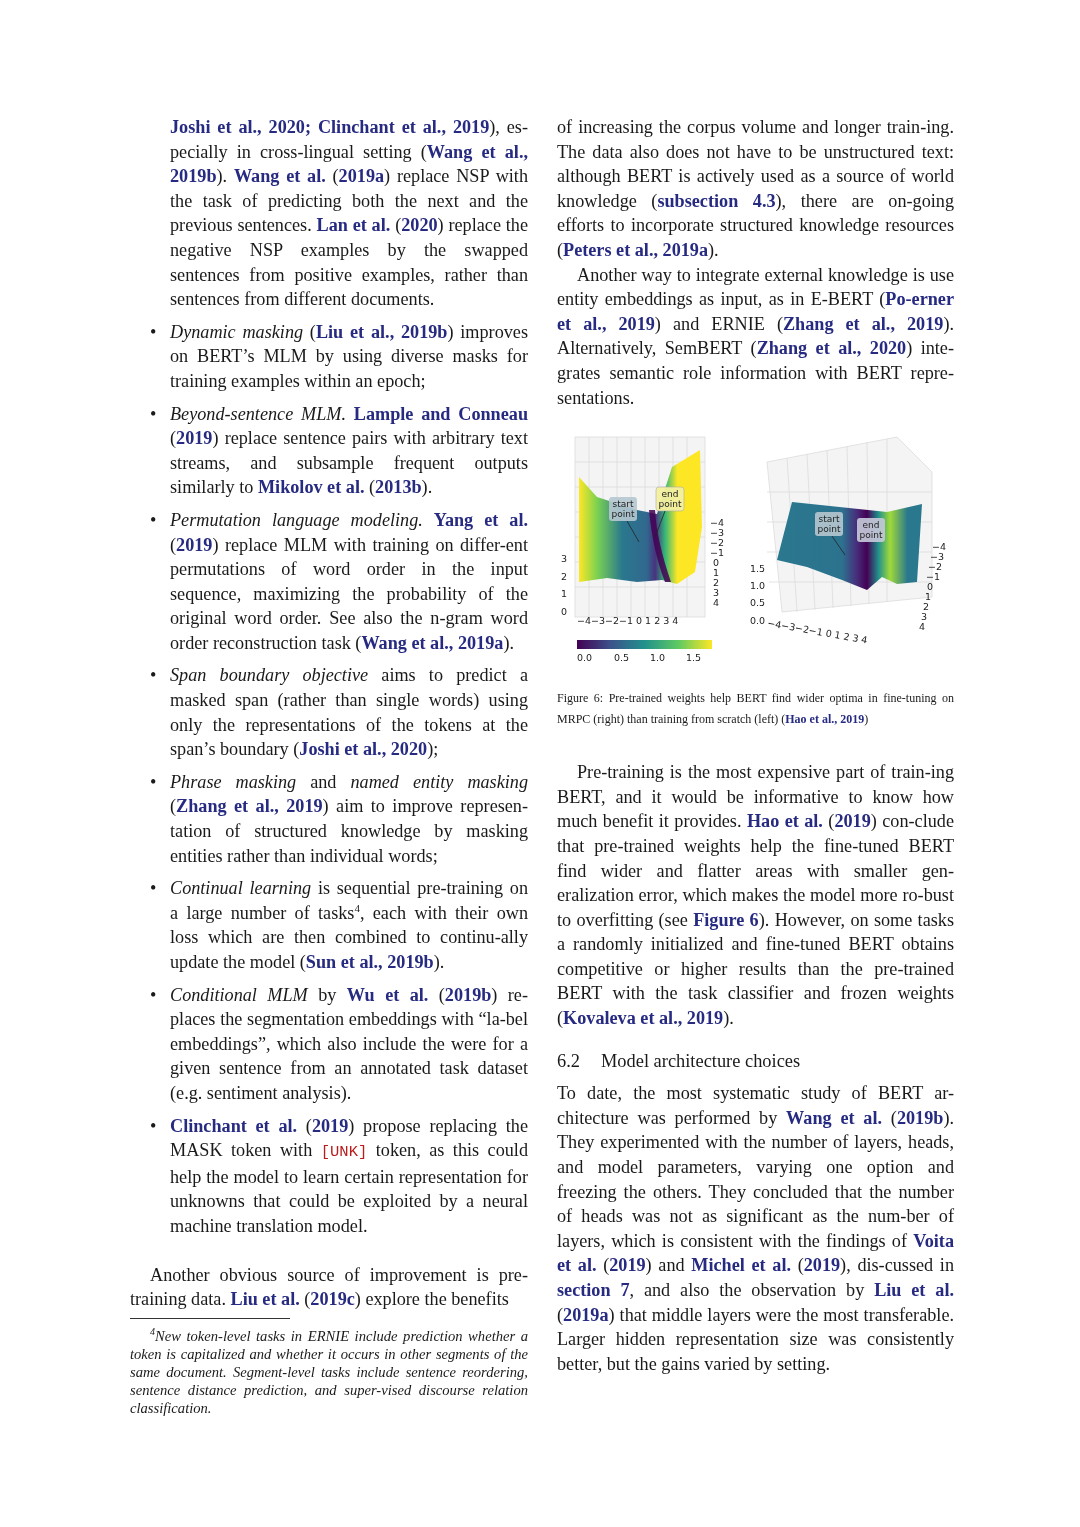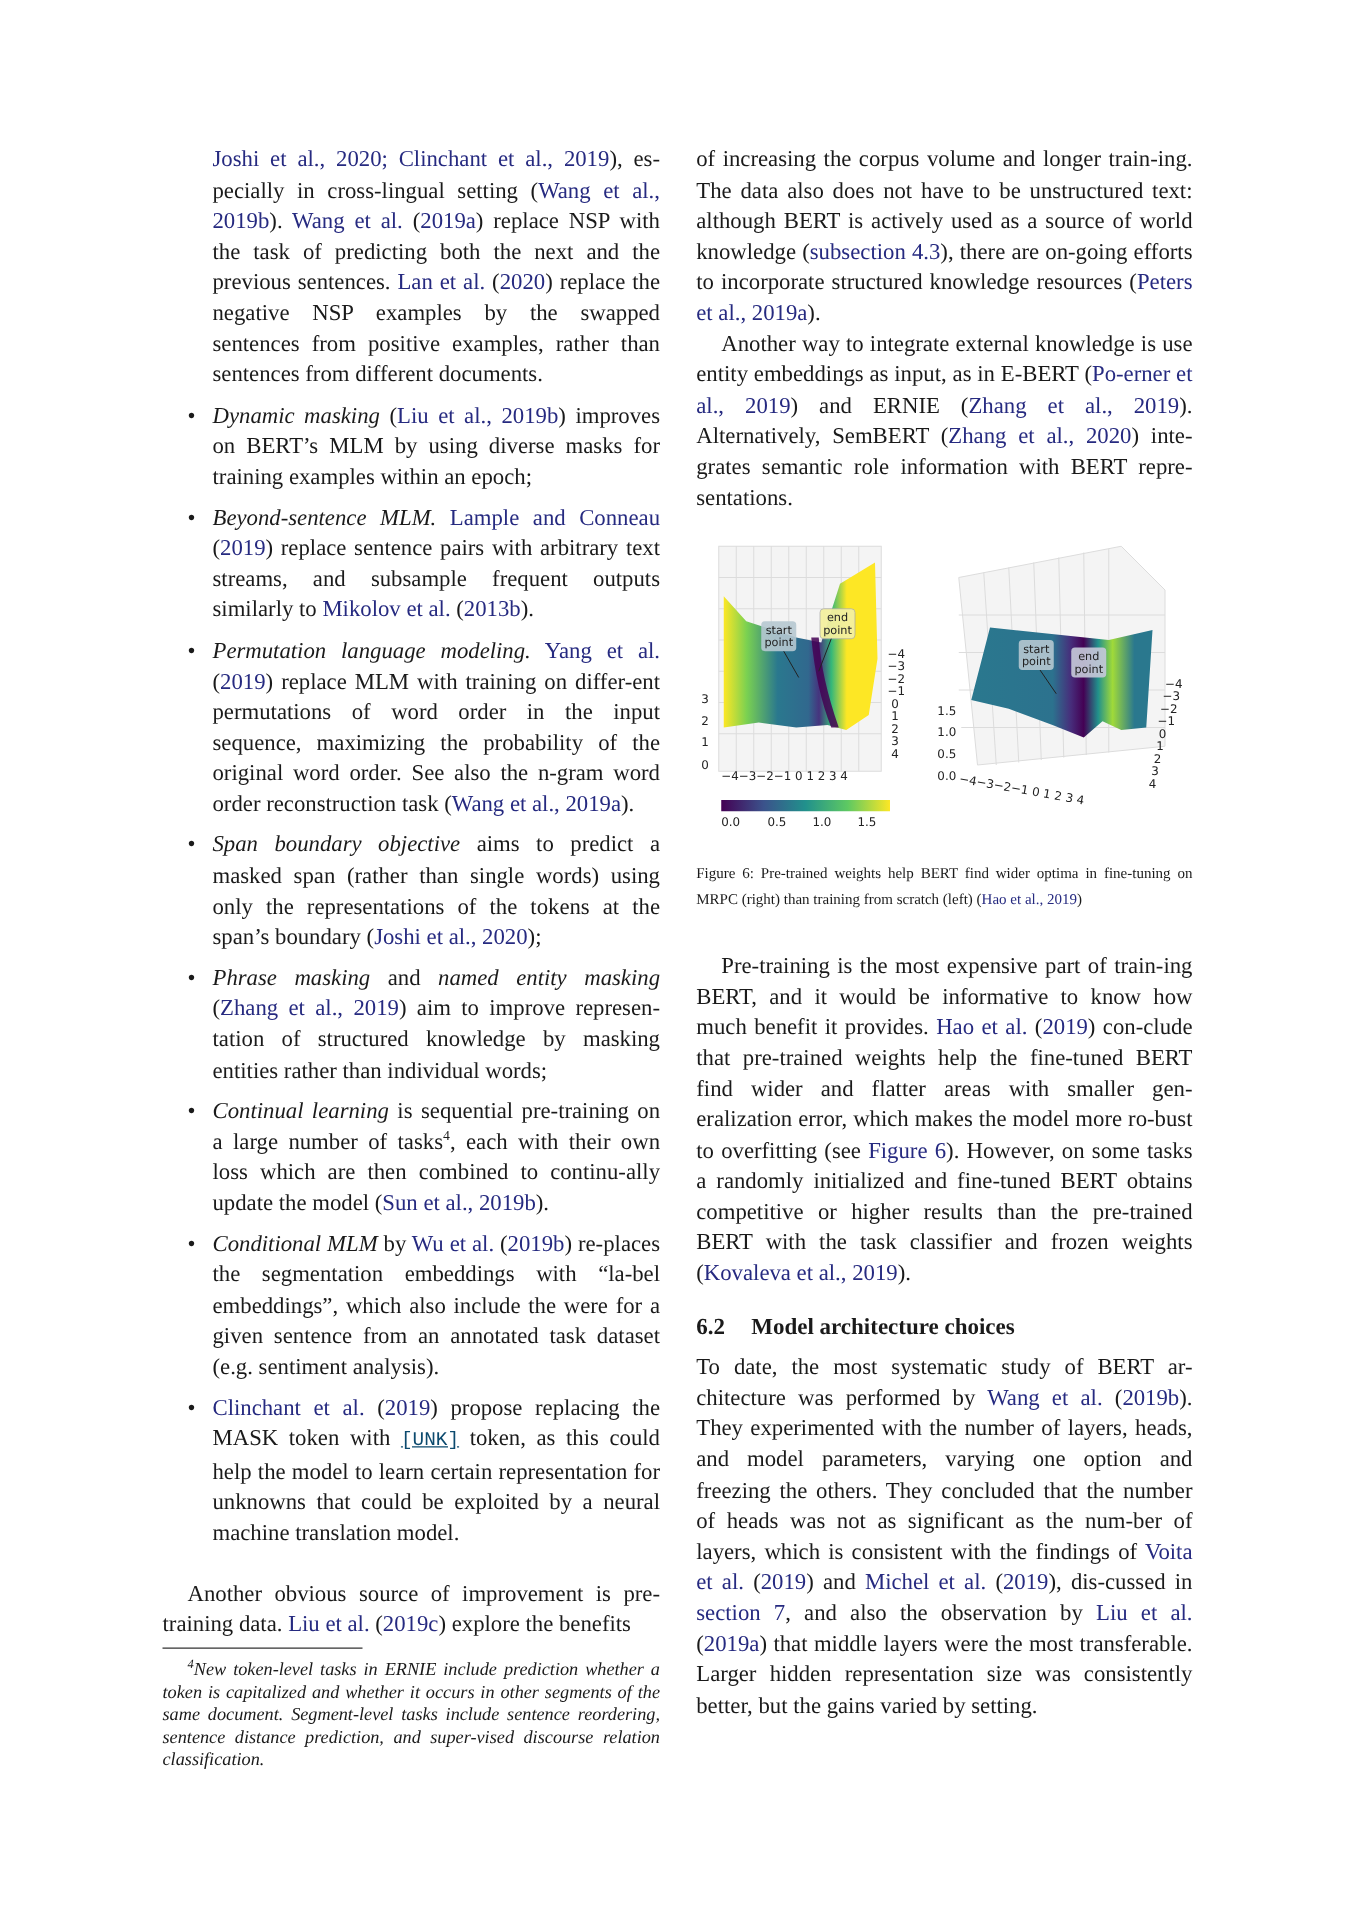--- a/index.html
+++ b/index.html
@@ -3,36 +3,36 @@
 <meta charset="utf-8">
 <style>
   html, body { margin: 0; padding: 0; background: #ffffff; }
   body { width: 1080px; height: 1527px; position: relative; overflow: hidden;
          font-family: "Liberation Serif", "DejaVu Serif", serif; color: #1a1a1a; }
   .col { position: absolute; top: 115px; width: 398px; font-size: 18.2px; line-height: 24.6px; }
   .col-left { left: 130px; }
   .col-right { left: 557px; width: 397px; }
   p { margin: 0; text-align: justify; hyphens: manual; }
   .indent { text-indent: 20px; }
-  .link { color: #262a80; }
+  .link { color: #262a80; font-weight: bold; }
   em { font-style: italic; }
-  .mono { font-family: "Liberation Mono", "DejaVu Sans Mono", monospace; font-size: 15.5px; color: #0c4a6e; text-decoration: underline; }
+  .mono { font-family: "Liberation Mono", "DejaVu Sans Mono", monospace; font-size: 15.5px; color: #b91c1c; }
   ul.bullets { list-style: none; margin: 0; padding: 0; }
   ul.bullets li { position: relative; padding-left: 40px; margin-top: 8px; text-align: justify; }
   ul.bullets li .dot { position: absolute; left: 20px; top: 0; }
   .first-para { padding-left: 40px; }
   .after-list { margin-top: 24px; }
   .fn-rule { width: 160px; border-top: 1px solid #333; margin: 6px 0 4px 0; }
   .footnote { font-size: 14.6px; line-height: 18px; text-align: justify; font-style: italic; }
   .footnote sup { font-size: 10px; }
   sup.fnref { font-size: 11px; vertical-align: 7px; line-height: 0; }
   .figure { position: relative; height: 240px; margin-top: 22px; }
   .fig-panel { position: absolute; top: 0; }
   .caption { font-size: 12px; line-height: 21px; margin-top: 16px; text-align: justify; }
-  h3.section { font-size: 18.4px; font-weight: bold; margin: 18px 0 8px 0; }
+  h3.section { font-size: 18.4px; font-weight: normal; margin: 18px 0 8px 0; }
   h3.section .num { display: inline-block; width: 44px; }
   .fig-text { font-family: "DejaVu Sans", sans-serif; font-size: 9.5px; fill: #222; }
   .box-text { font-family: "DejaVu Sans", sans-serif; font-size: 9px; fill: #222; }
 </style>
 </head>
 <body>
 
 <div class="col col-left">
   <p class="first-para"><span class="link">Joshi et al., 2020; Clinchant et al., 2019</span><span>), es-pecially in cross-lingual setting (</span><span class="link">Wang et al., 2019b</span><span>). </span><span class="link">Wang et al.</span><span> (</span><span class="link">2019a</span><span>) replace NSP with the task of predicting both the next and the previous sentences. </span><span class="link">Lan et al.</span><span> (</span><span class="link">2020</span><span>) replace the negative NSP examples by the swapped sentences from positive examples, rather than sentences from different documents.</span></p>
 

